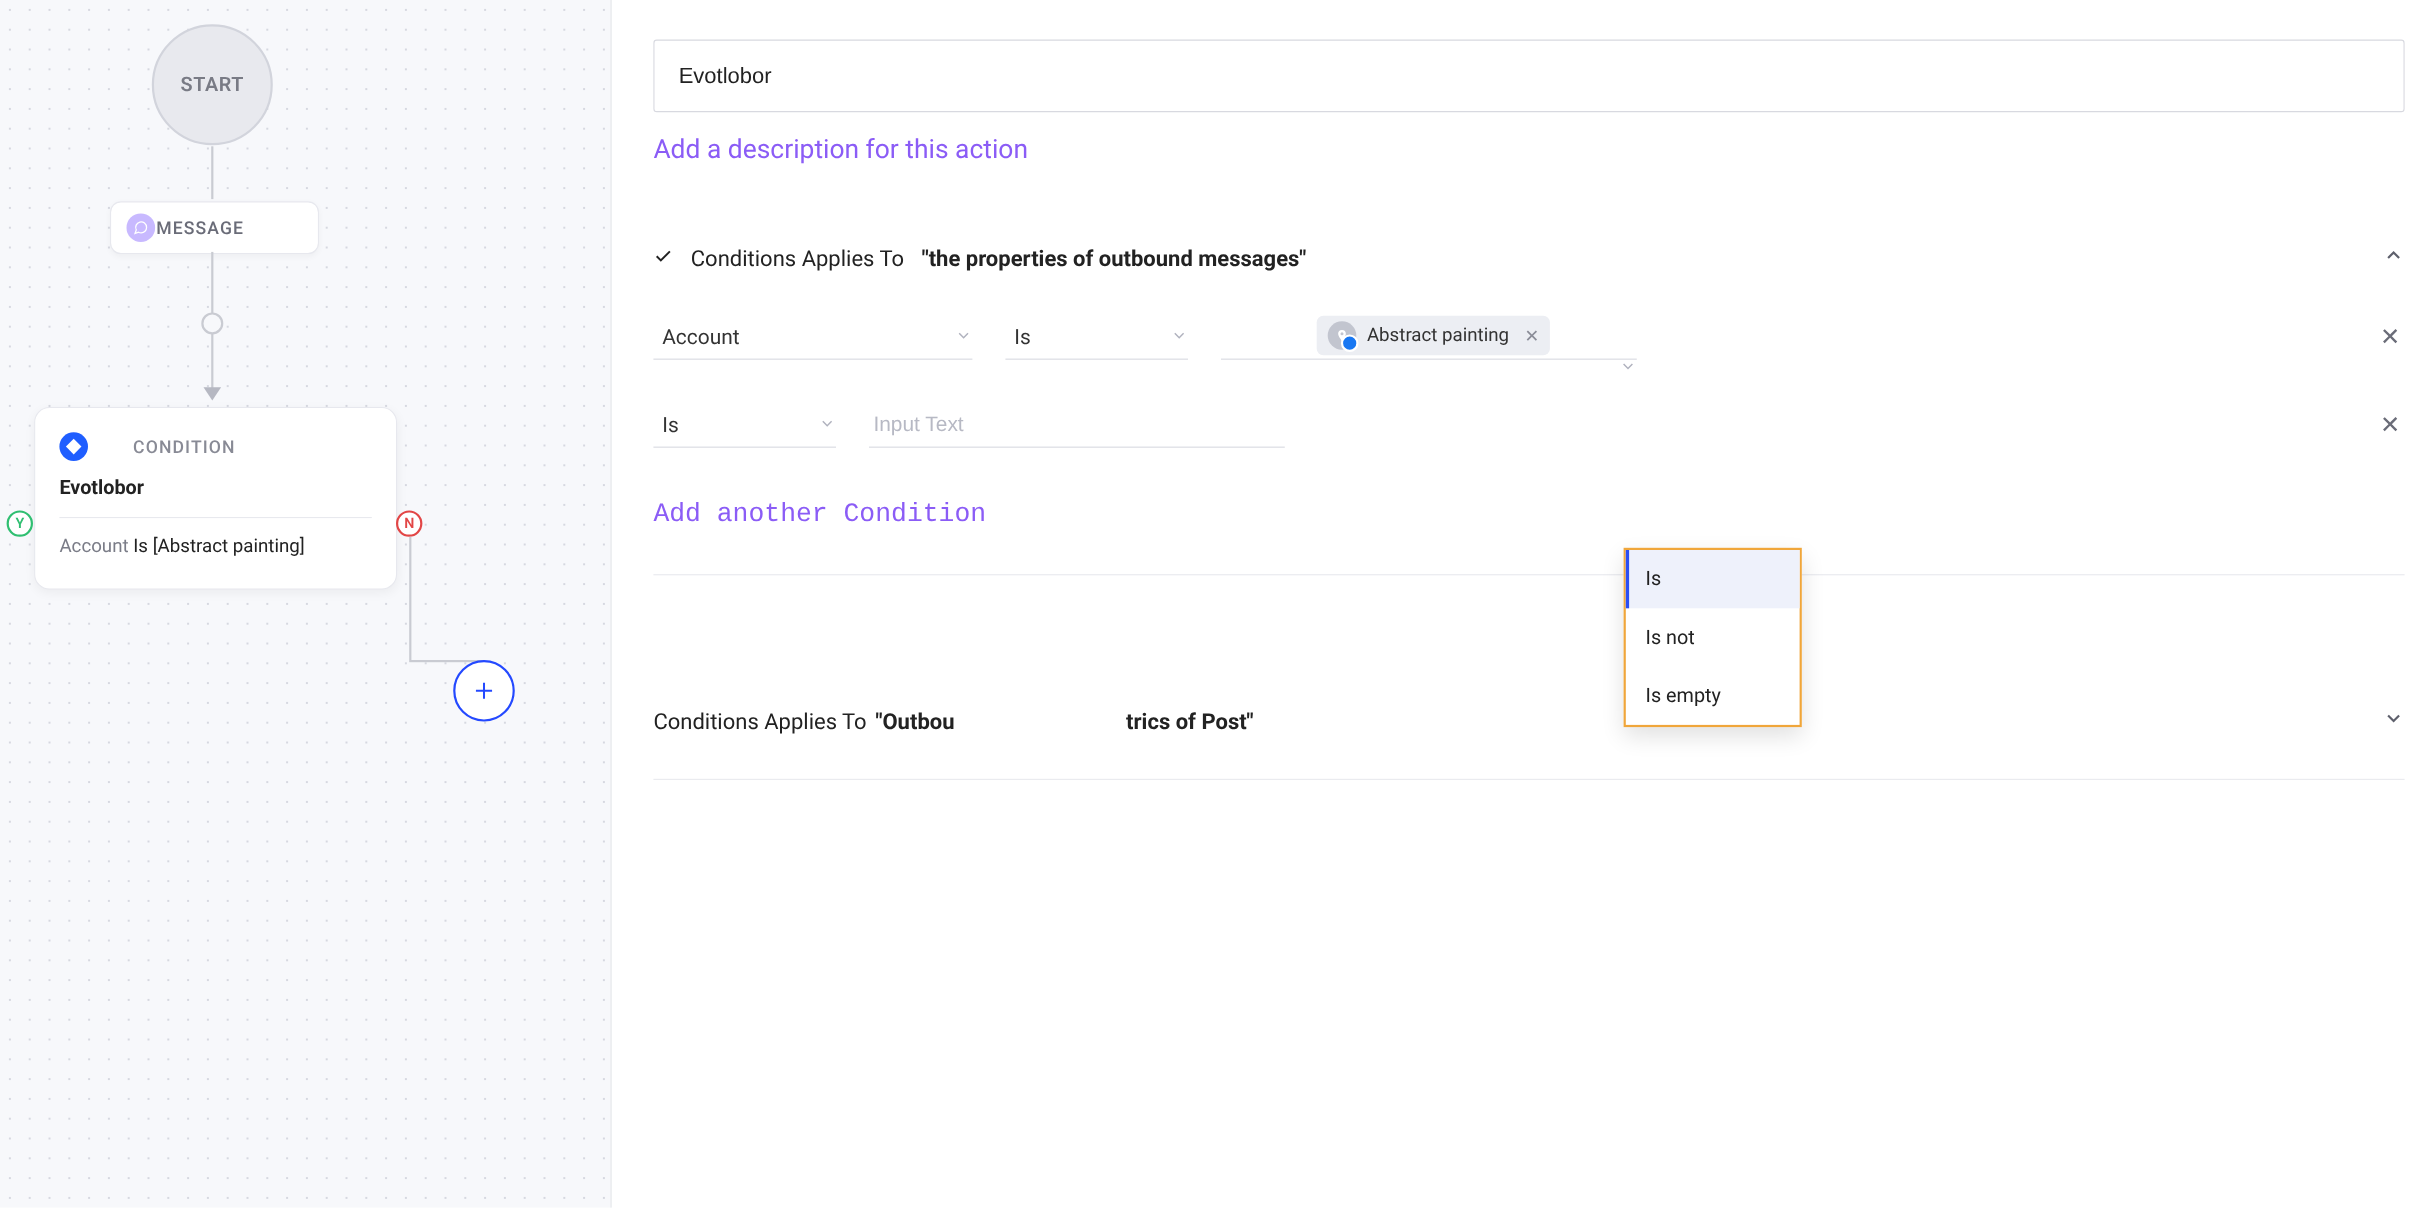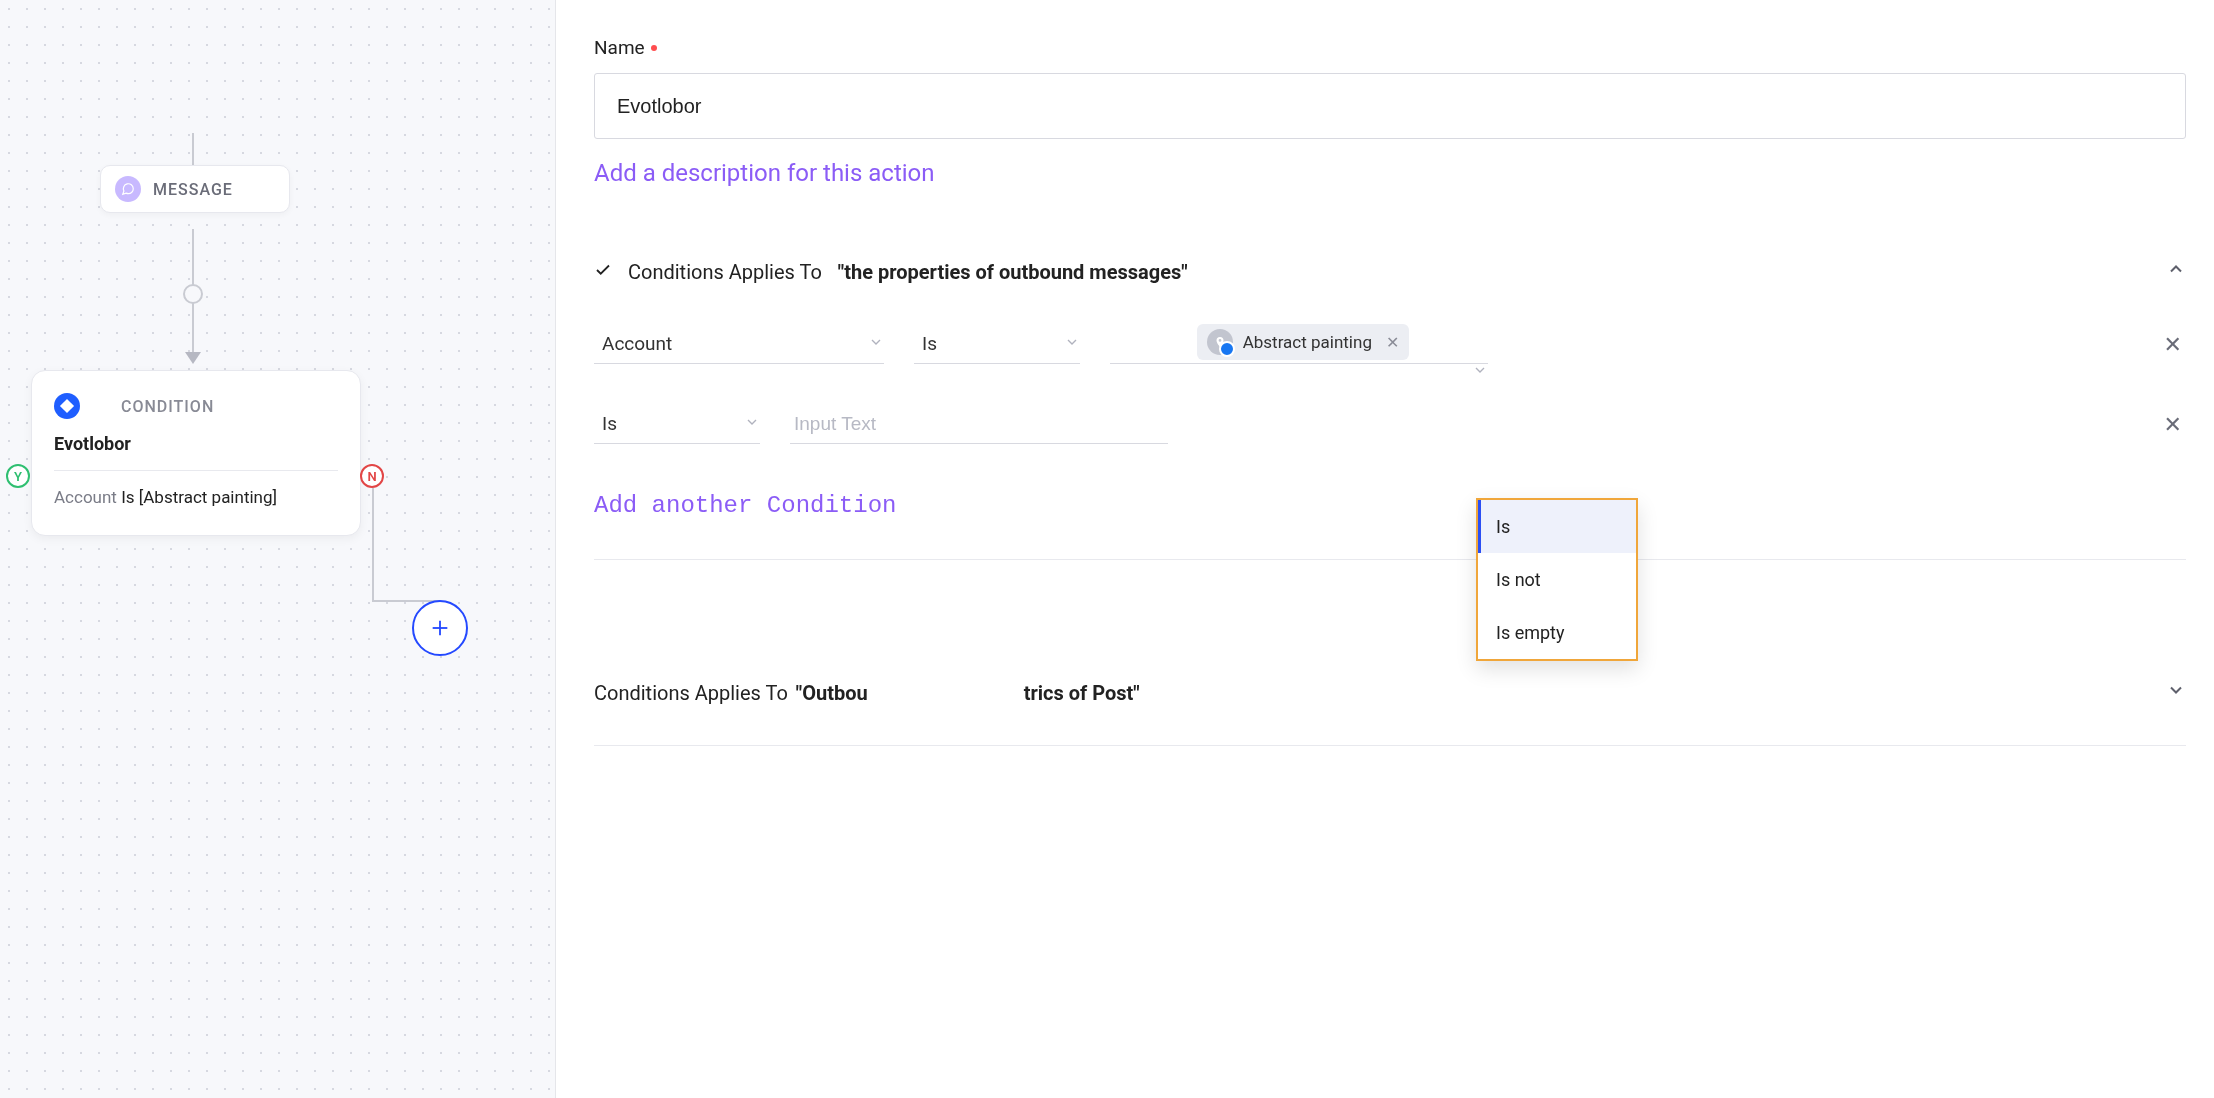--- a/index.html
+++ b/index.html
@@ -38,30 +38,30 @@
     left: 192px;
     top: 133px;
     width: 2px;
     height: 48px;
     background: #c9cbd2;
   }
 
   .message-node {
     position: absolute;
     left: 100px;
-    top: 165px;
+    top: 183px;
     width: 190px;
     height: 48px;
     background: #fff;
     border: 1px solid #e7e8ee;
     border-radius: 10px;
     box-shadow: 0 2px 6px rgba(0,0,0,0.04);
     display: flex;
     align-items: center;
-    gap: 12px;
+    gap: 1px;
     padding: 0 14px;
   }
   .message-icon {
     width: 26px; height: 26px; border-radius: 50%;
     background: #c8b9ff;
     display: flex; align-items: center; justify-content: center;
   }
   .message-label {
     color: #6a6c78;
     font-size: 16px;
@@ -327,20 +327,23 @@
     color: #222;
   }
 
   .hr { height: 1px; background: #e8e9ee; width: 100%; margin-top: 40px; }
 
 </style>
 </head>
 <body>
 
 <div class="canvas">
+  <div class="start-node">
+    <span>START</span>
+  </div>
   <div class="connector-v1"></div>
 
   <div class="message-node">
     <span class="message-icon">
       <svg width="14" height="14" viewBox="0 0 24 24" fill="none" stroke="#fff" stroke-width="2">
           <path d="M21 11.5a8.38 8.38 0 0 1-8.5 8.5 8.5 8.5 0 0 1-3.9-.95L3 21l1.95-5.6A8.5 8.5 0 1 1 21 11.5z"></path>
         </svg>
     </span>
     <span class="message-label">MESSAGE</span>
   </div>
@@ -374,24 +377,20 @@
 
   <div class="add-node">
     <svg width="22" height="22" viewBox="0 0 24 24" fill="none" stroke="#2449ff" stroke-width="2">
         <line x1="12" y1="4" x2="12" y2="20"></line>
         <line x1="4" y1="12" x2="20" y2="12"></line>
       </svg>
   </div>
 </div>
 
 <div class="panel">
-  <div class="field-label">
-    <span>Name</span>
-    <span class="req-dot"></span>
-  </div>
   <input class="text-input" type="text" value="Evotlobor" style="">
 
   <a class="link">Add a description for this action</a>
 
   <div class="section">
     <div class="section-header">
       <span>
         <svg width="18" height="18" viewBox="0 0 24 24" fill="none" stroke="#222" stroke-width="2.4">
             <polyline points="20 6 9 17 4 12"></polyline>
           </svg>

